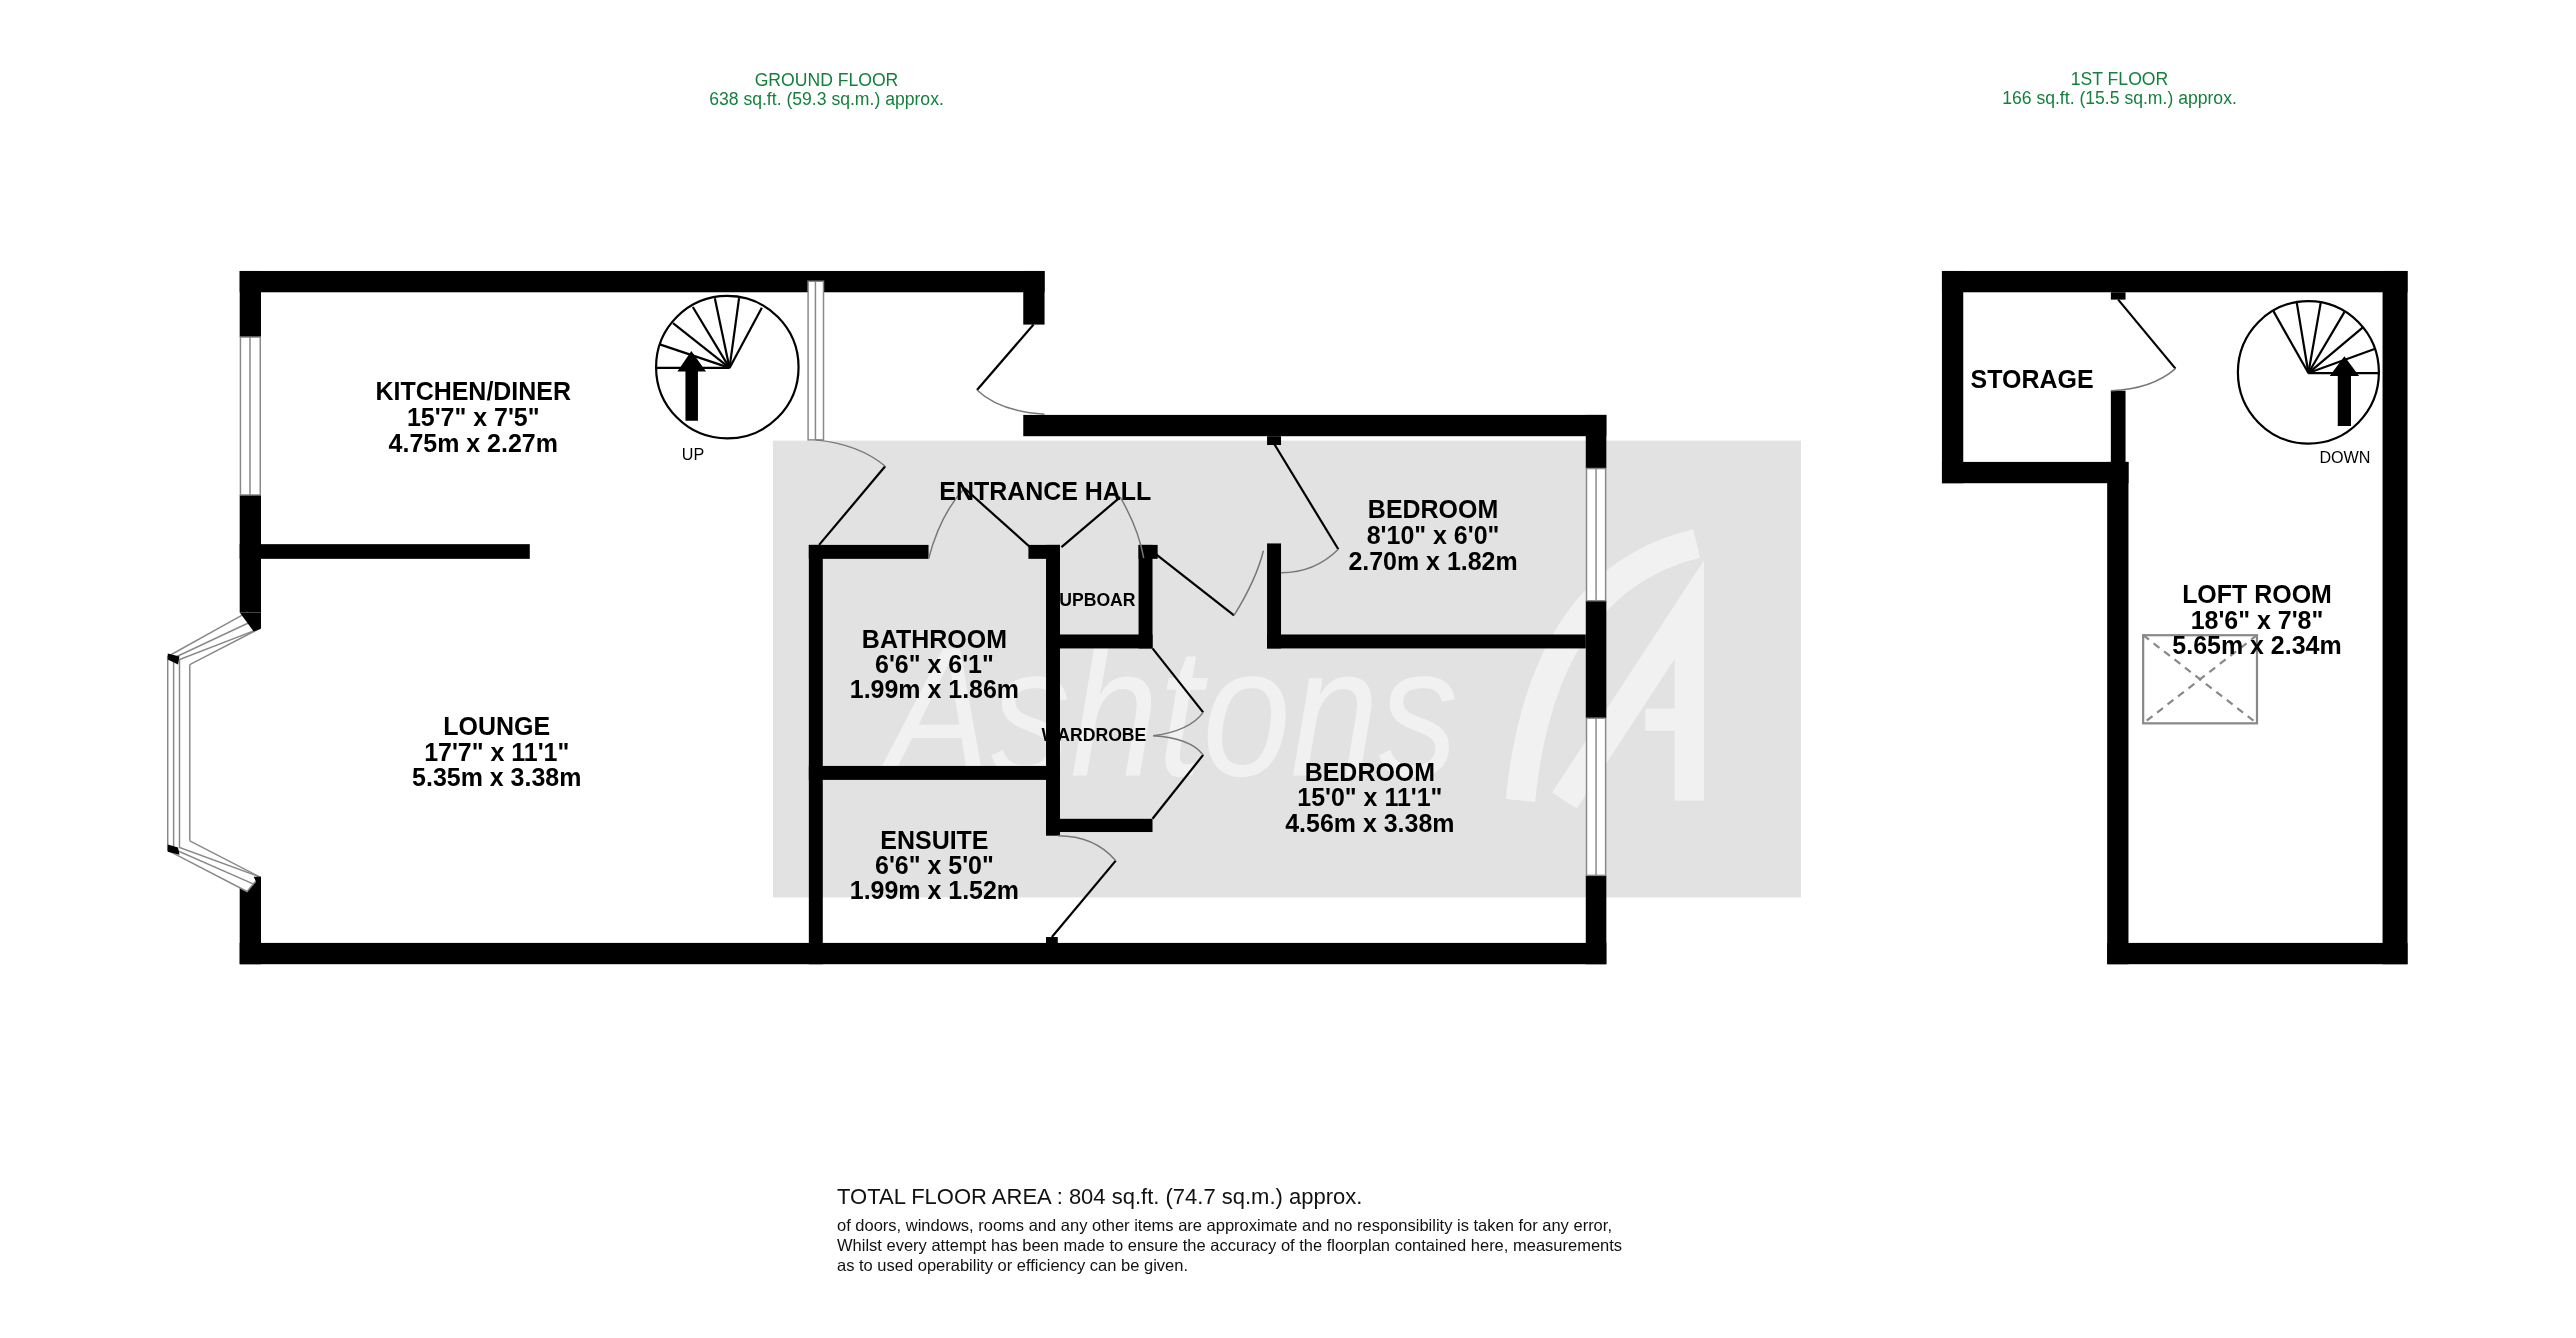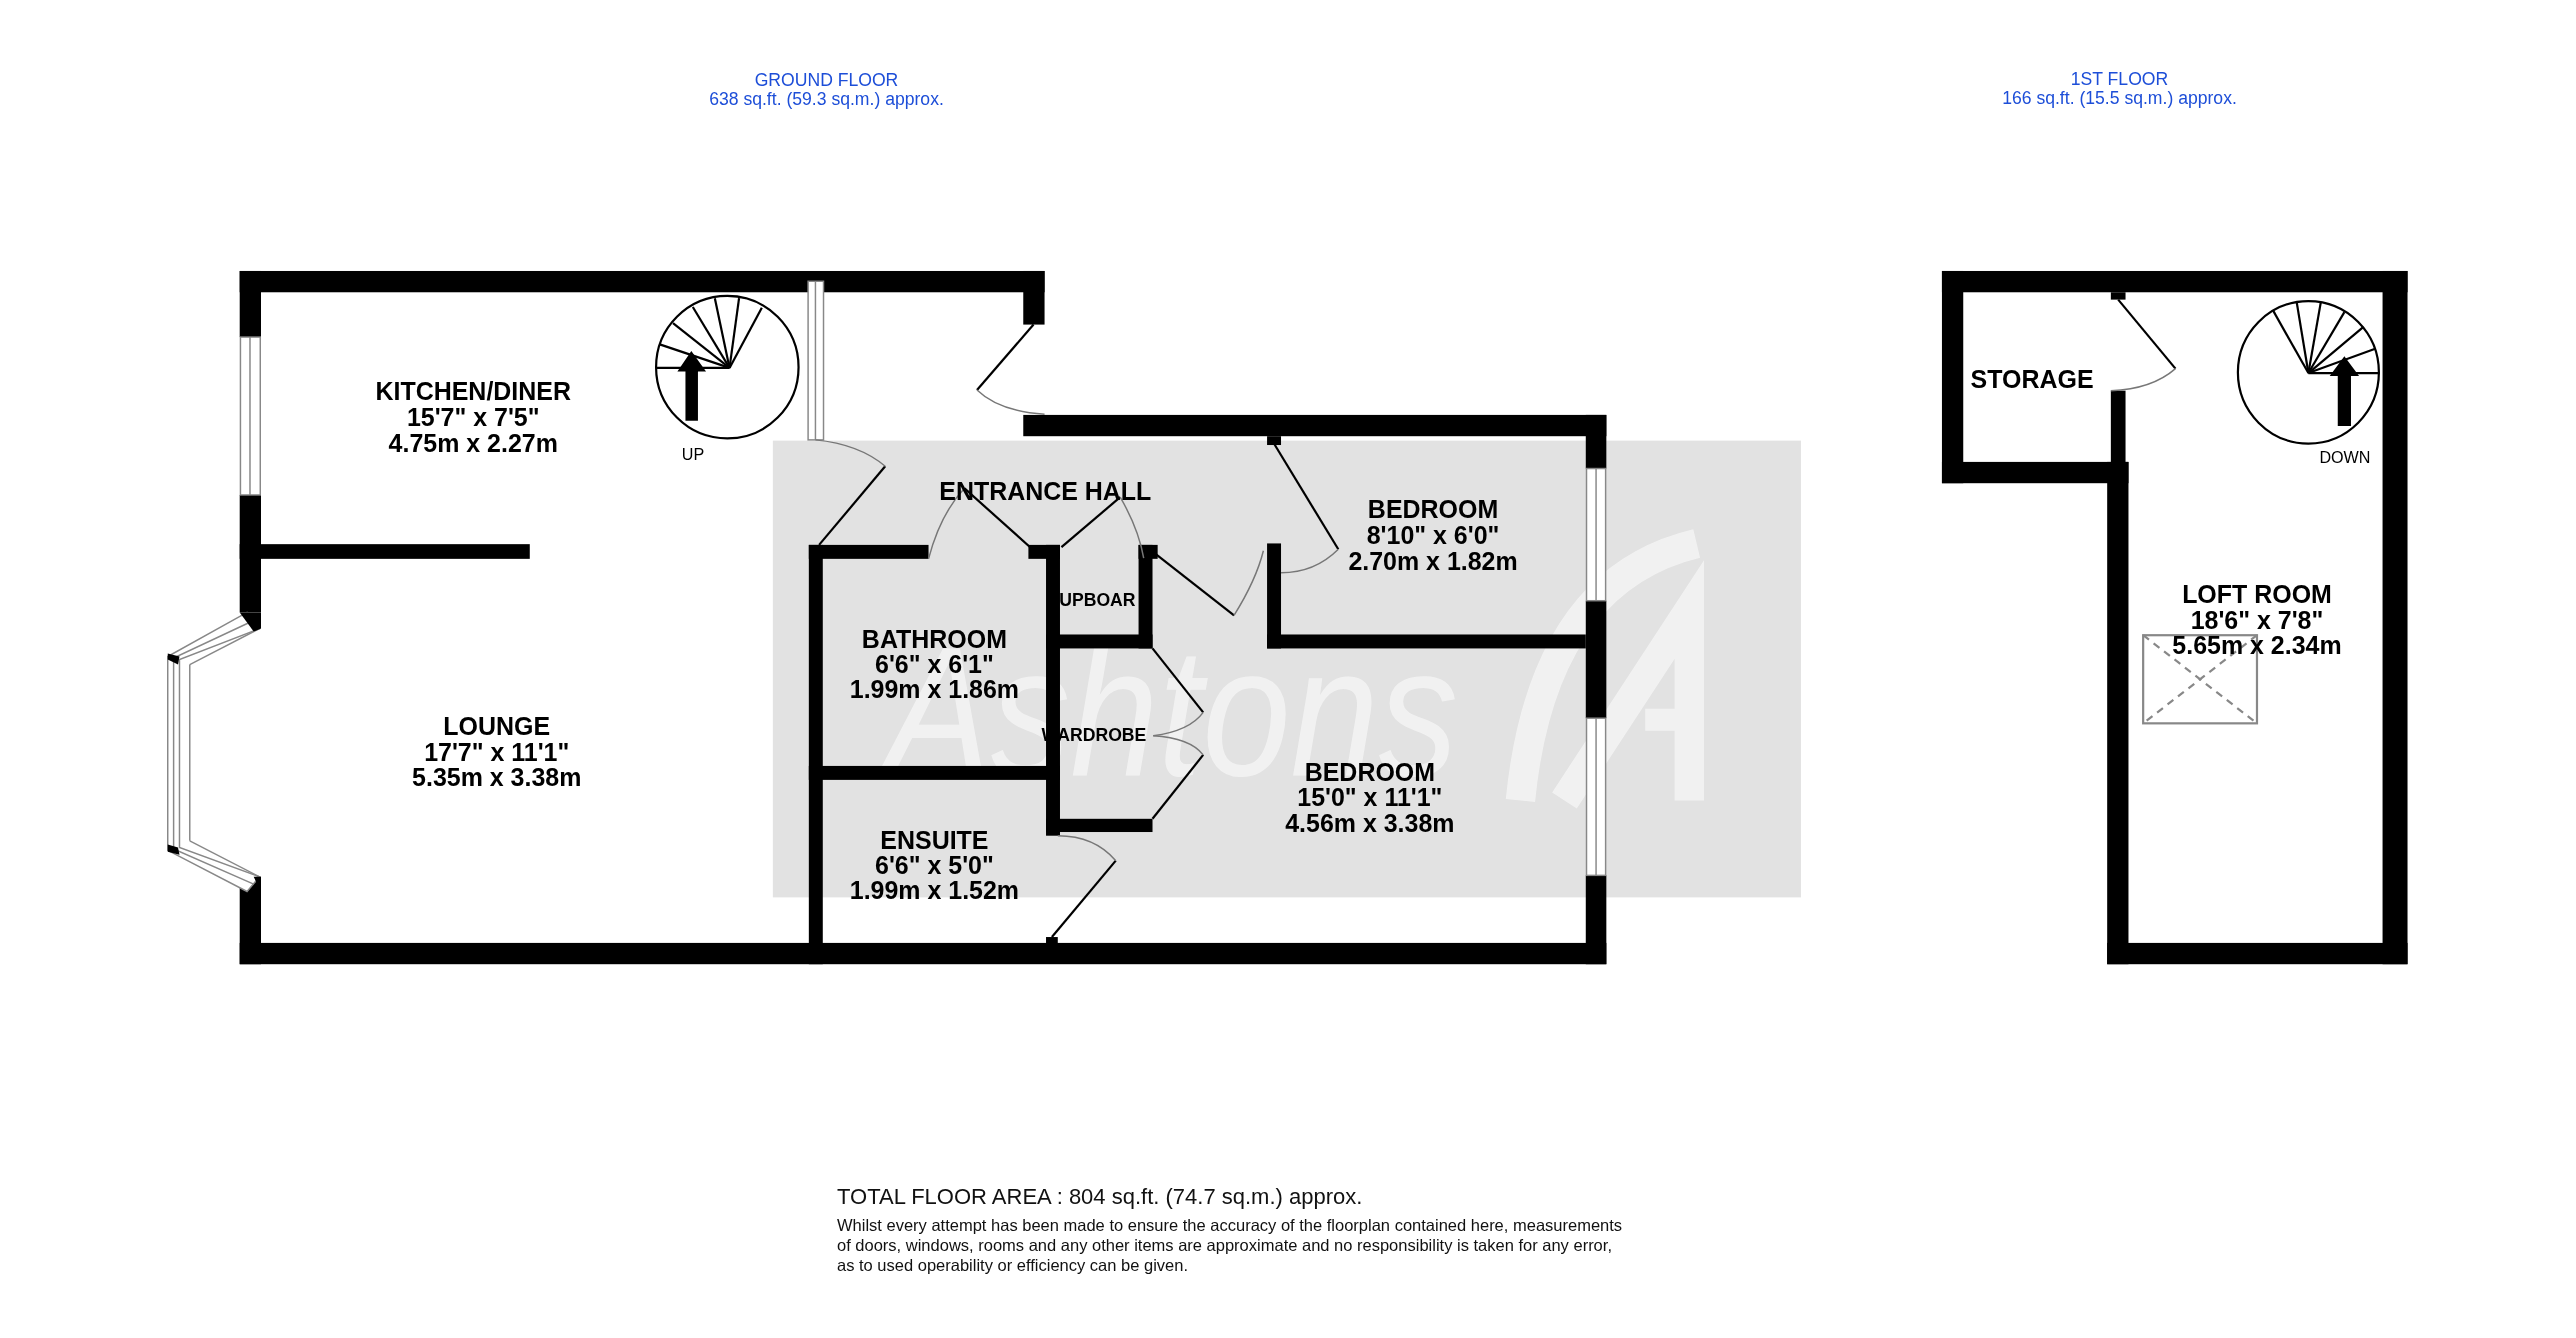--- a/index.html
+++ b/index.html
@@ -3,21 +3,21 @@
 <meta charset="utf-8">
 <style>
   html, body { margin: 0; padding: 0; background: #ffffff; }
   body { width: 2576px; height: 1338px; position: relative; overflow: hidden; }
   svg.plan { position: absolute; left: 0; top: 0; }
   .lbl { font-family: "Liberation Sans", sans-serif; fill: #000; }
   .room-name { font-weight: bold; font-size: 34px; }
   .room-dim { font-weight: bold; font-size: 34px; }
   .small-lbl { font-weight: bold; font-size: 24px; }
   .stair-lbl { font-size: 22px; }
-  .hdr { font-family: "Liberation Sans", sans-serif; position: absolute; text-align: center; color: #1d4ed8; font-size: 17.6px; line-height: 19px; }
+  .hdr { font-family: "Liberation Sans", sans-serif; position: absolute; text-align: center; color: #15803d; font-size: 17.6px; line-height: 19px; }
   .footer { font-family: "Liberation Sans", sans-serif; position: absolute; text-align: left; color: #111; }
   .footer .total { font-size: 22px; line-height: 26.4px; }
   .footer .disc { font-size: 16.5px; line-height: 20px; margin-top: 4.4px; }
   .wm { font-family: "Liberation Sans", sans-serif; fill: #ffffff; opacity: 0.55; }
 </style>
 </head>
 <body>
 
 <div class="hdr" style="left:661px; top:71px; width:331px;">
   <div>GROUND FLOOR</div>
@@ -242,18 +242,18 @@
   <g text-anchor="middle">
     <text class="lbl room-name" x="3073" y="821">LOFT ROOM</text>
     <text class="lbl room-dim" x="3073" y="856">18'6"  x 7'8"</text>
     <text class="lbl room-dim" x="3073" y="891">5.65m  x 2.34m</text>
   </g>
 </svg>
 
 <div class="footer" style="left:837px; top:1184px; width:933px;">
   <div class="total">TOTAL FLOOR AREA : 804 sq.ft. (74.7 sq.m.) approx.</div>
   <div class="disc">
+    <div>of doors, windows, rooms and any other items are approximate and no responsibility is taken for any error,</div>
     <div>Whilst every attempt has been made to ensure the accuracy of the floorplan contained here, measurements</div>
-    <div>of doors, windows, rooms and any other items are approximate and no responsibility is taken for any error,</div>
     <div>as to used operability or efficiency can be given.</div>
   </div>
 </div>
 
 
 </body></html>

